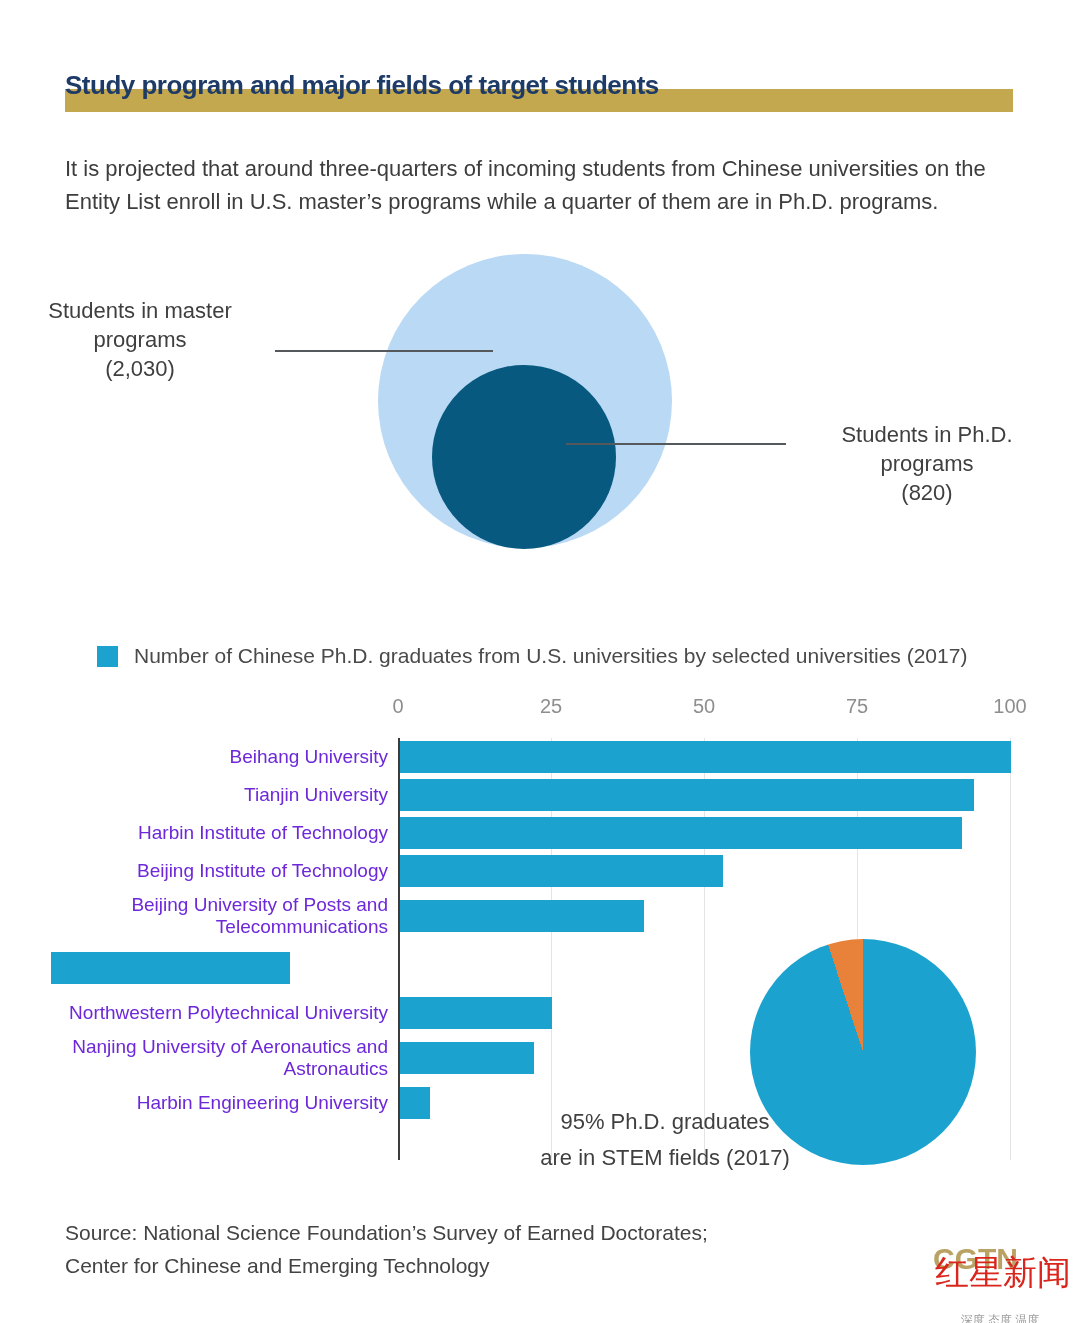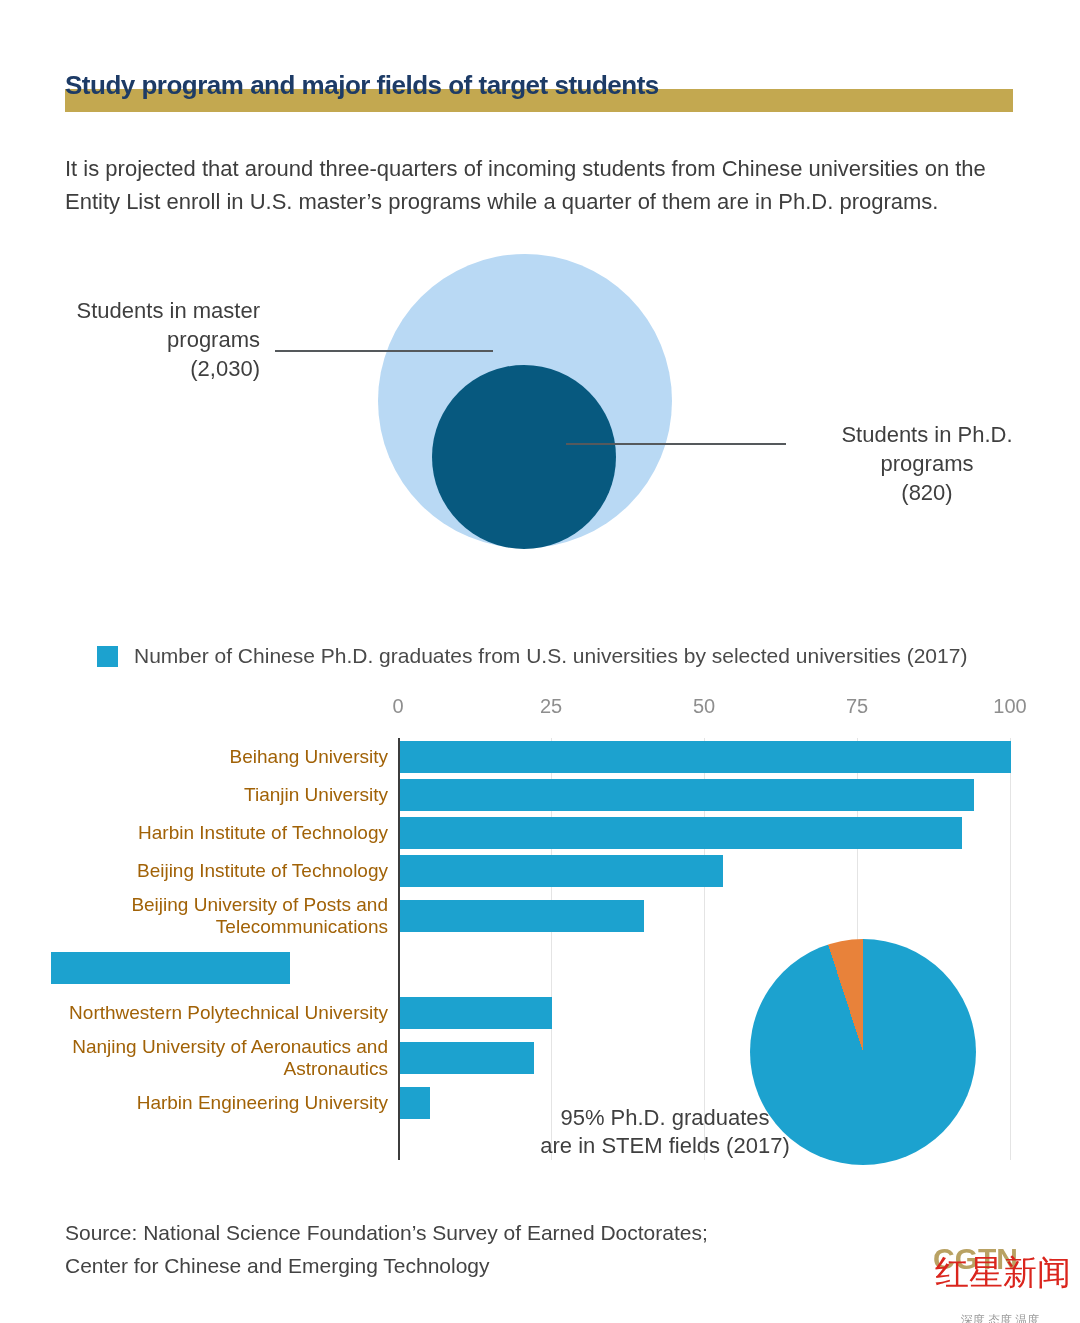--- a/index.html
+++ b/index.html
@@ -44,21 +44,21 @@
   .circle-outer { left: 378px; top: 254px; width: 294px; height: 294px; background: #B9D9F4; }
   .circle-inner { left: 432px; top: 365px; width: 184px; height: 184px; background: #07597F; }
   .bubble-label {
     position: absolute;
     font-size: 22px;
     line-height: 29px;
     color: #3F3F3F;
     text-align: center;
     white-space: pre-line;
   }
-  .bubble-label-master { left: 40px; top: 296px; width: 220px; text-align: right; }
+  .bubble-label-master { left: 30px; top: 296px; width: 220px; }
   .bubble-label-phd   { left: 827px; top: 420px; width: 200px; }
   .leader-line {
     position: absolute;
     height: 0;
     border-top: 2px solid #55595C;
   }
   .leader-master { left: 275px; top: 350px; width: 218px; }
   .leader-phd    { left: 566px; top: 443px; width: 220px; }
   
   .legend-row { position: absolute; left: 97px; top: 644px; display: flex; align-items: flex-start; }
@@ -79,40 +79,40 @@
   .gridline.zero { width: 2px; background: #3C3C3C; z-index: 2; }
   .rows-layer { position: absolute; left: 0; top: 43px; width: 100%; }
   .bar-row { display: flex; align-items: center; height: 38px; }
   .bar-row.tall { height: 52px; }
   .bar-label {
     width: 348px;
     flex: none;
     text-align: right;
     font-size: 19px;
     line-height: 22px;
-    color: #a16207;
+    color: #6d28d9;
     white-space: pre-line;
   }
   .bar-track { margin-left: 11px; flex: 1; position: relative; height: 32px; }
   .bar { position: absolute; left: 0; top: 0; height: 32px; }
   
   .pie {
     position: absolute;
     left: 750px; top: 939px;
     width: 226px; height: 226px;
     border-radius: 50%;
     z-index: 3;
   }
   .pie-caption {
     position: absolute;
     left: 520px; top: 1104px;
     width: 290px;
     text-align: center;
     font-size: 22px;
-    line-height: 28px;
+    line-height: 36px;
     color: #3F3F3F;
     white-space: pre-line;
     z-index: 4;
   }
   
   .source-block {
     position: absolute;
     left: 65px; top: 1216px;
     font-size: 21px;
     line-height: 33px;

